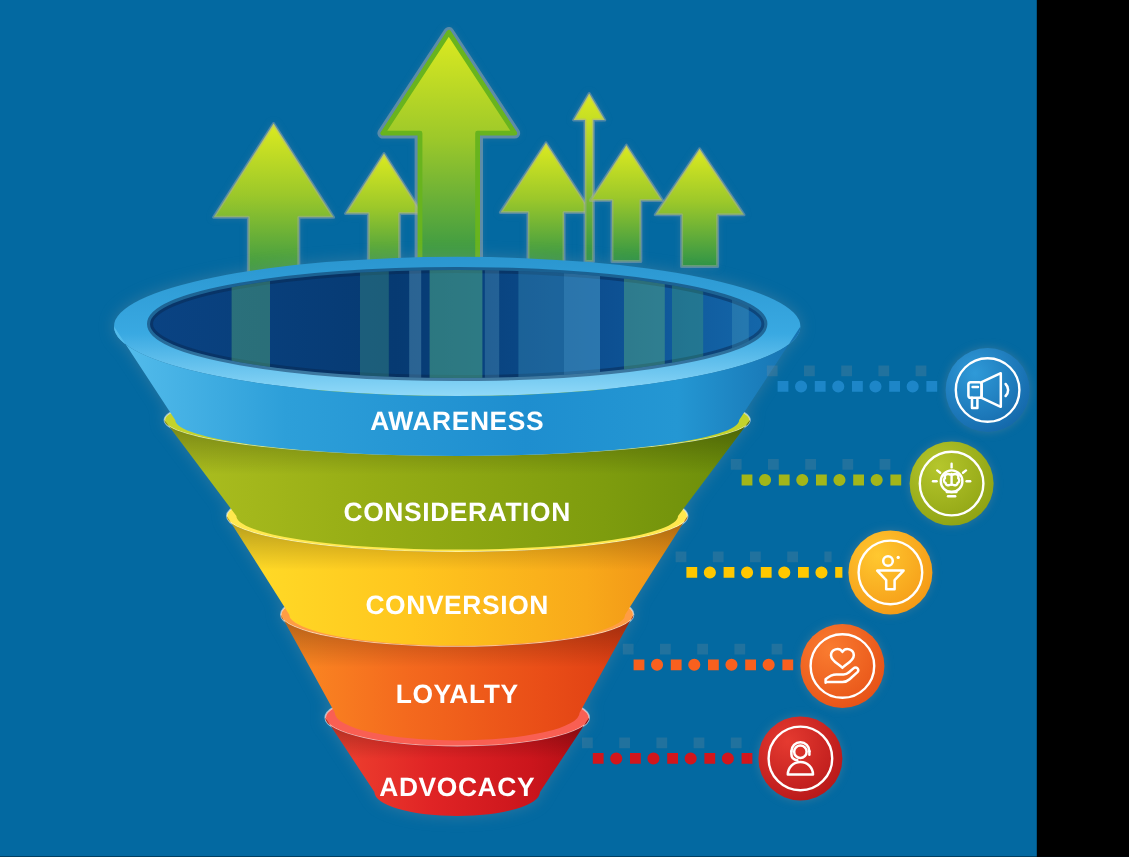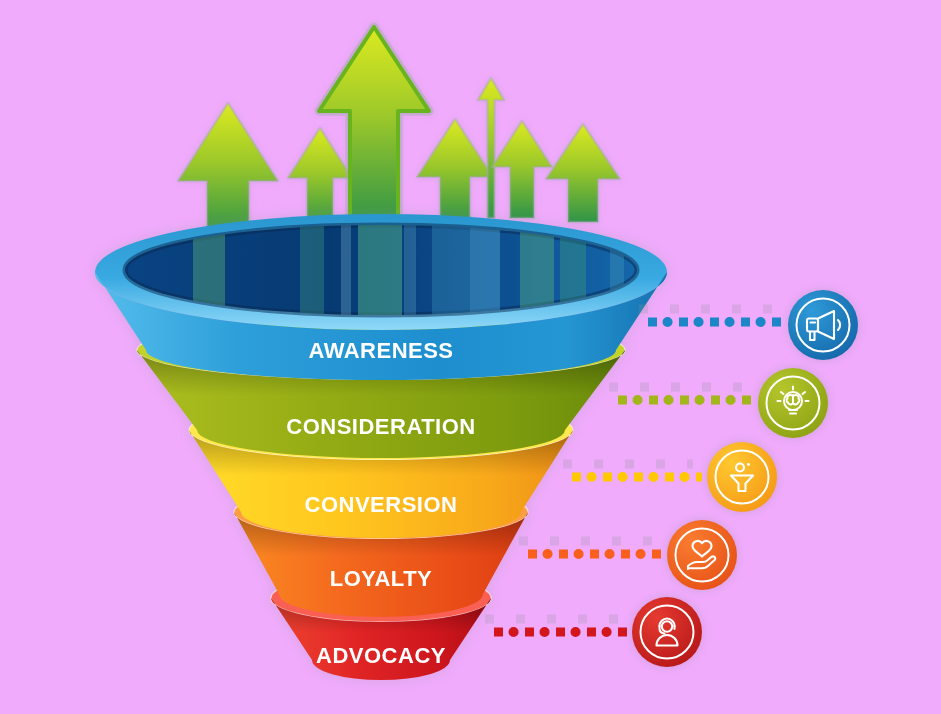--- a/index.html
+++ b/index.html
@@ -1,18 +1,18 @@
 <!DOCTYPE html>
 <html><head>
 <meta charset="utf-8">
 <style>
   html,body{margin:0;padding:0;background:#000;}
   .stage-canvas{
-    width:941px;height:714px;position:relative;overflow:hidden;
-    background:#f0abfc;
+    width:864px;height:714px;position:relative;overflow:hidden;
+    background:#0369a1;
     font-family:"Liberation Sans","DejaVu Sans",sans-serif;
   }
   svg{display:block;}
   .funnel-grp{filter:drop-shadow(0 0 6px rgba(150,155,160,.30));}
   .arrow-grp{filter:drop-shadow(0 0 3px rgba(150,155,160,.25));}
   .icon-grp{filter:drop-shadow(0 0 4px rgba(140,145,150,.35));}
   .stage-label{
     fill:#ffffff;font-weight:700;letter-spacing:.5px;
     font-family:"Liberation Sans","DejaVu Sans",sans-serif;
   }

